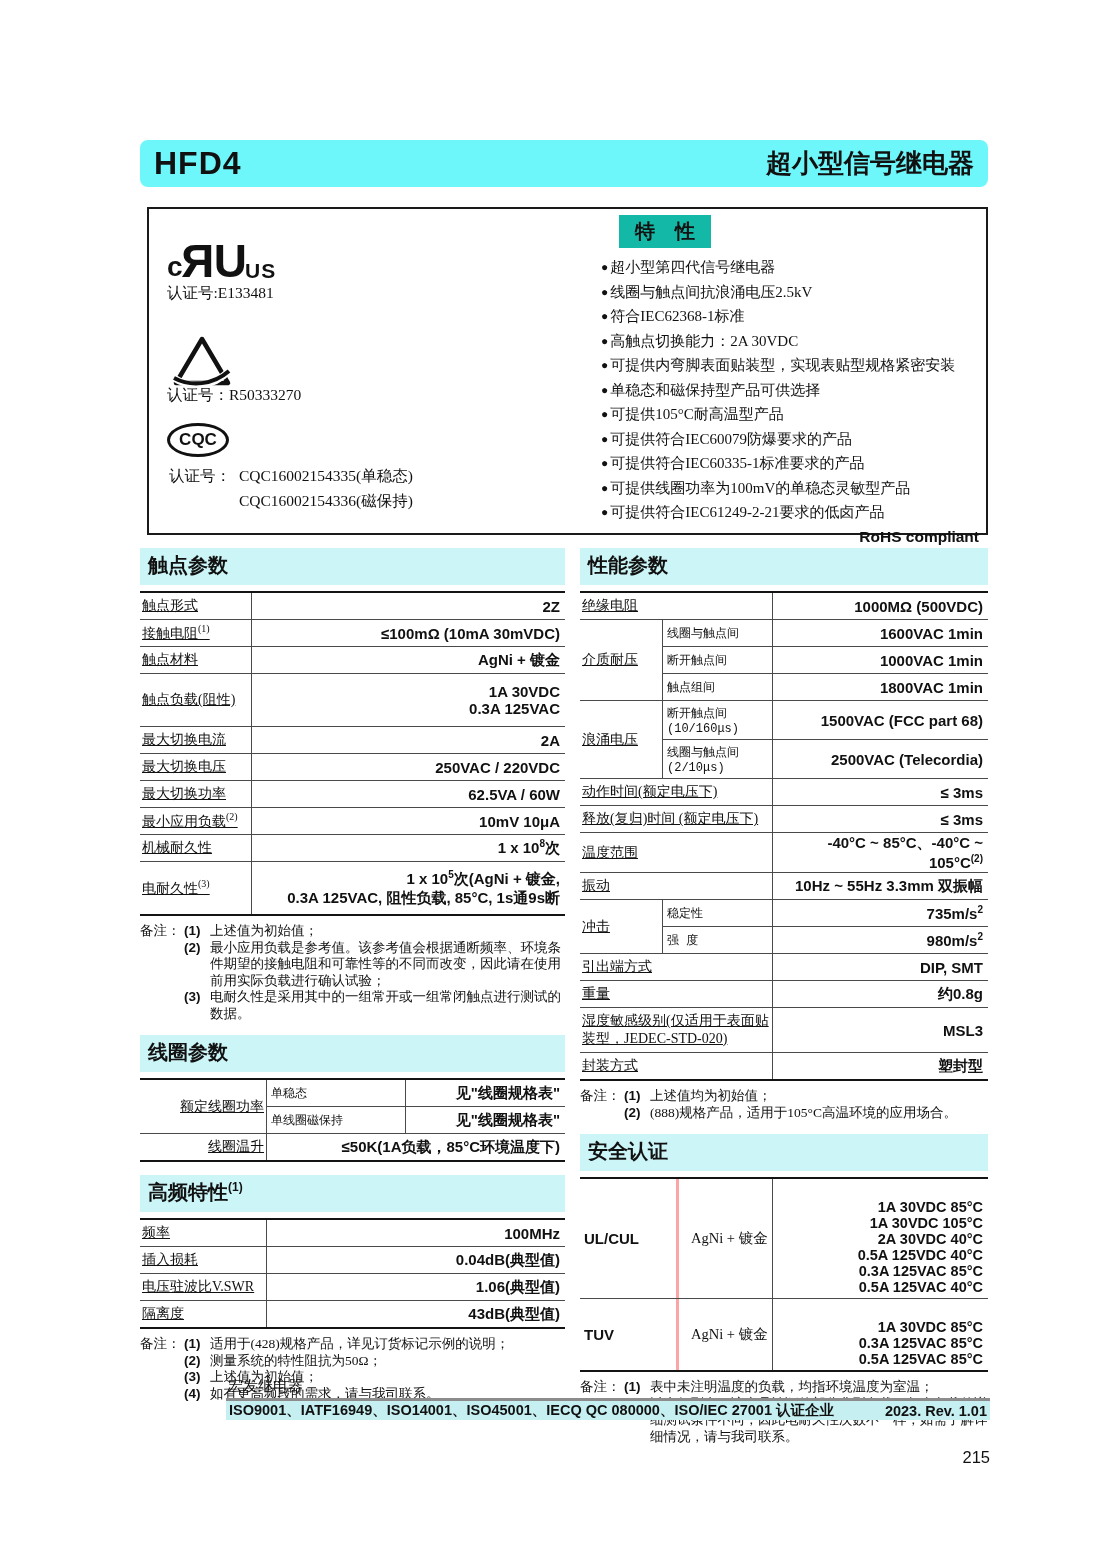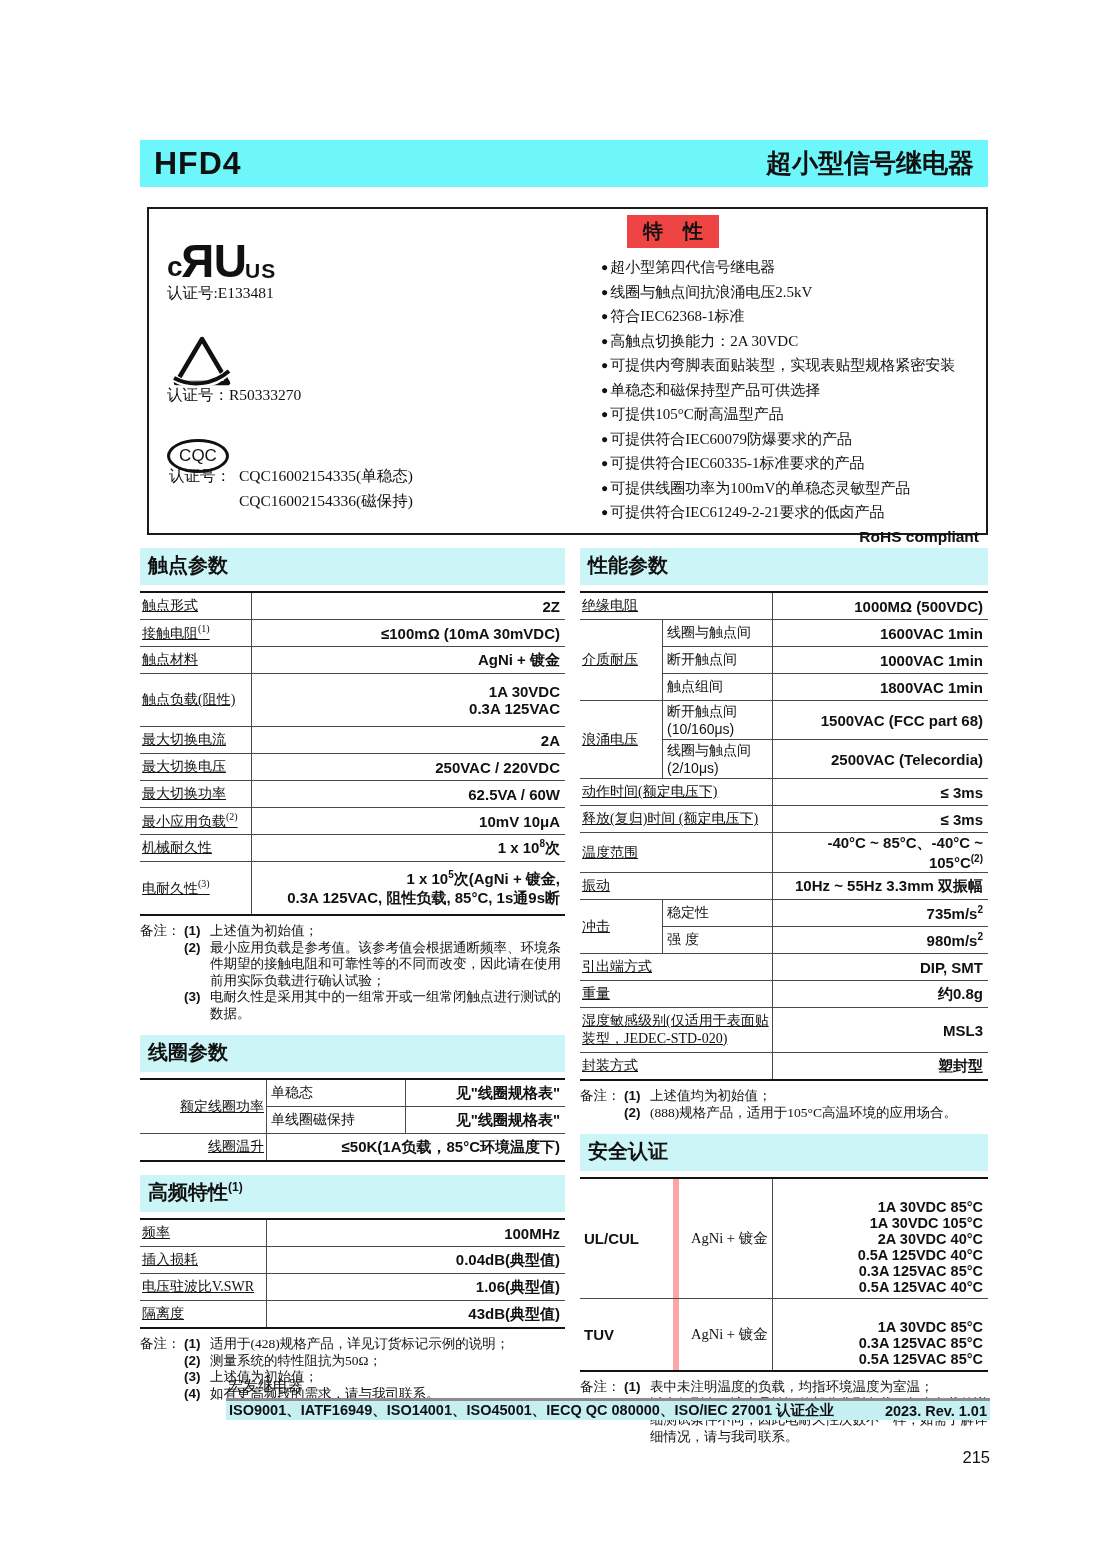--- a/index.html
+++ b/index.html
@@ -2,42 +2,42 @@
 <html><head>
 <meta charset="utf-8">
 <style>
   html,body{margin:0;padding:0;background:#e8e8e8;}
   .page{position:relative;width:1102px;height:1559px;background:#ffffff;margin:0 auto;overflow:hidden;
         color:#111;font-family:"Liberation Sans",sans-serif;}
   .cn{font-family:"Liberation Serif",serif;}
 
   
   .header-bar{position:absolute;left:140px;top:140px;width:848px;height:47px;background:#6EF7FA;
-              display:flex;justify-content:space-between;align-items:center;padding:0 14px;box-sizing:border-box;}
+              display:flex;justify-content:space-between;align-items:center;padding:0 14px;box-sizing:border-box;border-radius:8px;}
   .model{font-weight:bold;font-size:32px;letter-spacing:1px;}
   .doc-title{font-weight:bold;font-size:26px;}
 
   
   .top-box{position:absolute;left:147px;top:207px;width:841px;height:328px;border:2px solid #1a1a1a;box-sizing:border-box;}
   .ul-logo{position:absolute;left:18px;top:34px;display:flex;align-items:flex-end;font-weight:bold;}
   .ul-c{font-size:28px;line-height:1;}
   .ul-mark{font-size:46px;line-height:0.82;letter-spacing:-4px;margin:0 2px;}
   .mirror{display:inline-block;transform:scaleX(-1);}
   .ul-us{font-size:21px;line-height:1;letter-spacing:1px;}
   .cert-line{position:absolute;left:18px;font-size:15.5px;}
   .cert-ul{top:74px;}
   .cert-tri{top:176px;}
   .tri-icon{position:absolute;left:22px;top:124px;}
-  .cqc-logo{position:absolute;left:18px;top:230px;width:62px;height:34px;border:3px solid #111;border-radius:50%;
-            display:flex;align-items:center;justify-content:center;font-weight:normal;font-size:17px;box-sizing:border-box;}
+  .cqc-logo{position:absolute;left:18px;top:214px;width:62px;height:34px;border:3px solid #111;border-radius:50%;
+            display:flex;align-items:center;justify-content:center;font-weight:bold;font-size:17px;box-sizing:border-box;}
   .cqc-certs{position:absolute;left:20px;top:254px;display:flex;font-size:15.5px;line-height:25px;}
   .cqc-certs .lbl{flex:none;margin-right:8px;}
 
   .features{position:absolute;left:452px;top:6px;width:378px;}
-  .feat-badge{display:inline-block;margin-left:26px;background:#ef4444;font-weight:bold;font-size:20px;padding:3px 16px;font-family:Liberation Serif, serif;}
+  .feat-badge{display:inline-block;margin-left:18px;background:#14b8a6;font-weight:bold;font-size:20px;padding:3px 16px;font-family:Liberation Serif, serif;}
   .feat-list{list-style:none;margin:7px 0 0;padding:0;}
   .feat-list li{font-size:15px;line-height:24.5px;display:flex;font-family:"Liberation Serif",serif;}
   .bullet{flex:none;font-size:12px;margin-right:2px;}
   .rohs{text-align:right;font-weight:bold;font-size:15.5px;margin-top:3px;}
 
   
   .col-left{position:absolute;left:140px;top:548px;width:425px;}
   .col-right{position:absolute;left:580px;top:548px;width:408px;}
   .sec-hd{background:#CCF5F7;font-weight:bold;font-size:20px;padding:4px 8px;height:37px;box-sizing:border-box;margin-bottom:6px;}
   .sec-hd sup{font-size:12px;font-weight:bold;}
@@ -52,24 +52,24 @@
   .tval{flex:1;display:flex;flex-direction:column;justify-content:center;text-align:right;
         font-weight:bold;font-size:15px;padding:1px 5px 1px 2px;box-sizing:border-box;}
   .tval sup{font-size:10px;}
   .min26{min-height:26px;} .min28{min-height:28px;} .min38{min-height:38px;} .min44{min-height:44px;} .min52{min-height:52px;}
   .c-lab{width:112px;} .coil-lab{width:127px;text-align:right;} .hf-lab{width:127px;}
   .p-lab2{width:193px;} .p-glab{width:83px;}
   .subcol{flex:1;display:flex;flex-direction:column;}
   .subrow{display:flex;align-items:stretch;border-bottom:1px solid #4a4a4a;flex:1;}
   .subrow:last-child{border-bottom:none;}
   .sub-cell{border-right:1px solid #4a4a4a;display:flex;flex-direction:column;justify-content:center;
-            font-family:Liberation Sans, sans-serif;font-size:14px;padding:1px 2px 1px 4px;box-sizing:border-box;}
+            font-family:Liberation Mono, monospace;font-size:12px;padding:1px 2px 1px 4px;box-sizing:border-box;}
   .coil-sub{width:139px;} .p-sub{width:110px;}
   .s-org{width:99px;font-weight:bold;font-size:15px;display:flex;align-items:center;
-         padding-left:4px;border-right:6px solid #fca5a5;box-sizing:border-box;}
+         padding-left:4px;border-right:3px solid #fca5a5;box-sizing:border-box;}
   .s-mat{width:94px;border-right:1px solid #4a4a4a;display:flex;align-items:center;padding-left:12px;
          font-size:14.5px;box-sizing:border-box;font-family:"Liberation Serif",serif;}
   .s-val{line-height:16px;font-size:14.5px;padding-top:20px;padding-bottom:3px;}
 
   
   .notes{display:flex;margin:7px 0 13px;font-family:"Liberation Serif",serif;font-size:13.5px;line-height:16.5px;}
   .notes-label{flex:none;width:44px;}
   .notes-body{flex:1;}
   .note-item{display:flex;}
   .note-num{flex:none;width:26px;font-family:"Liberation Sans",sans-serif;font-weight:bold;}

